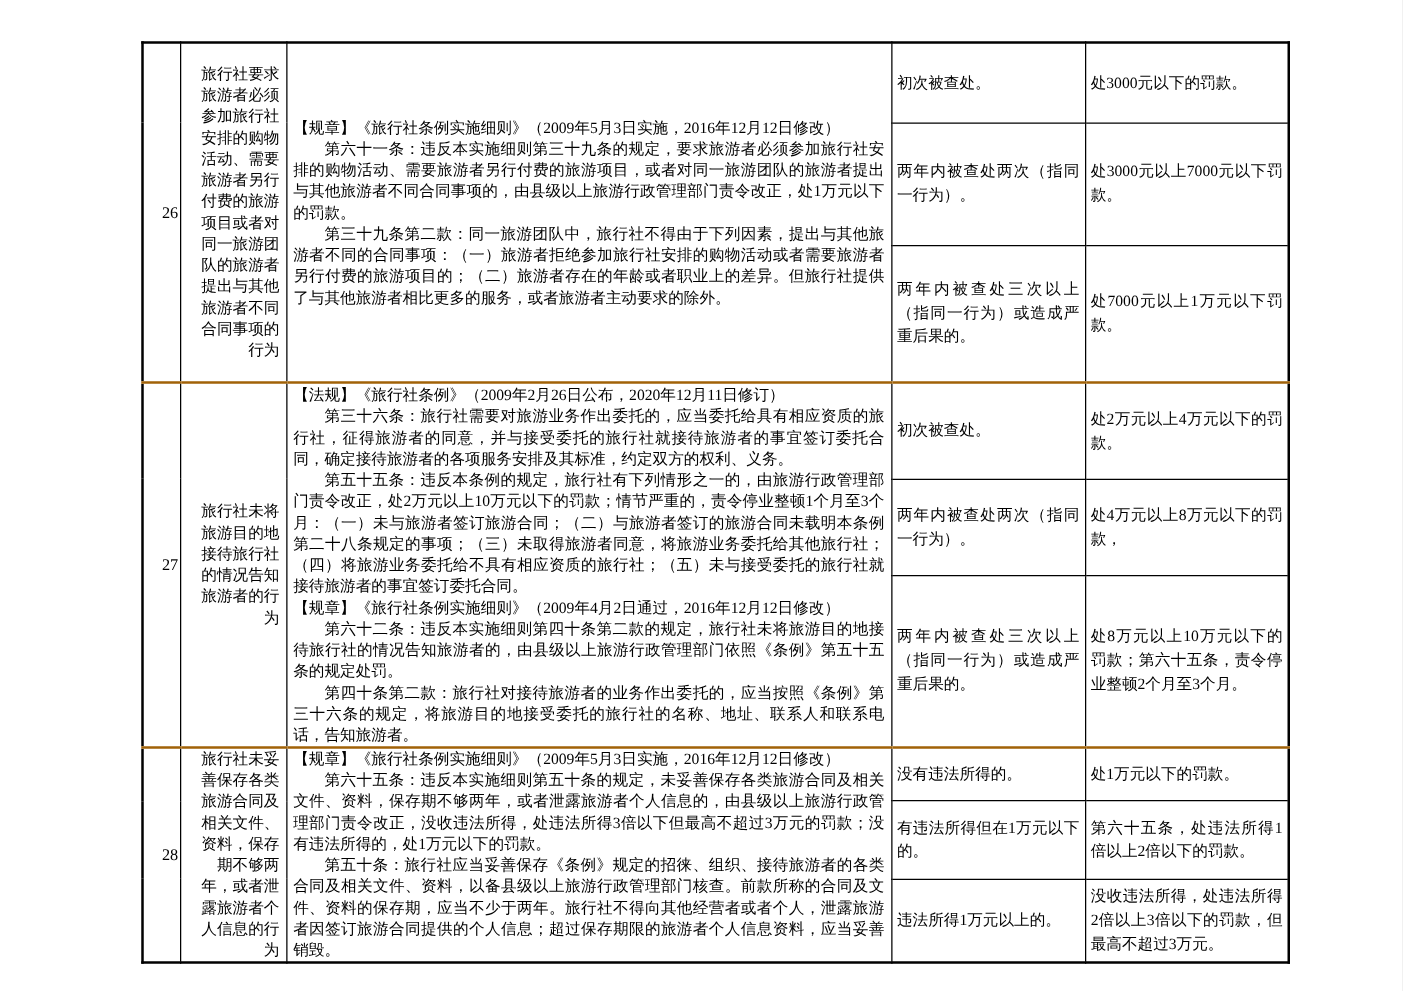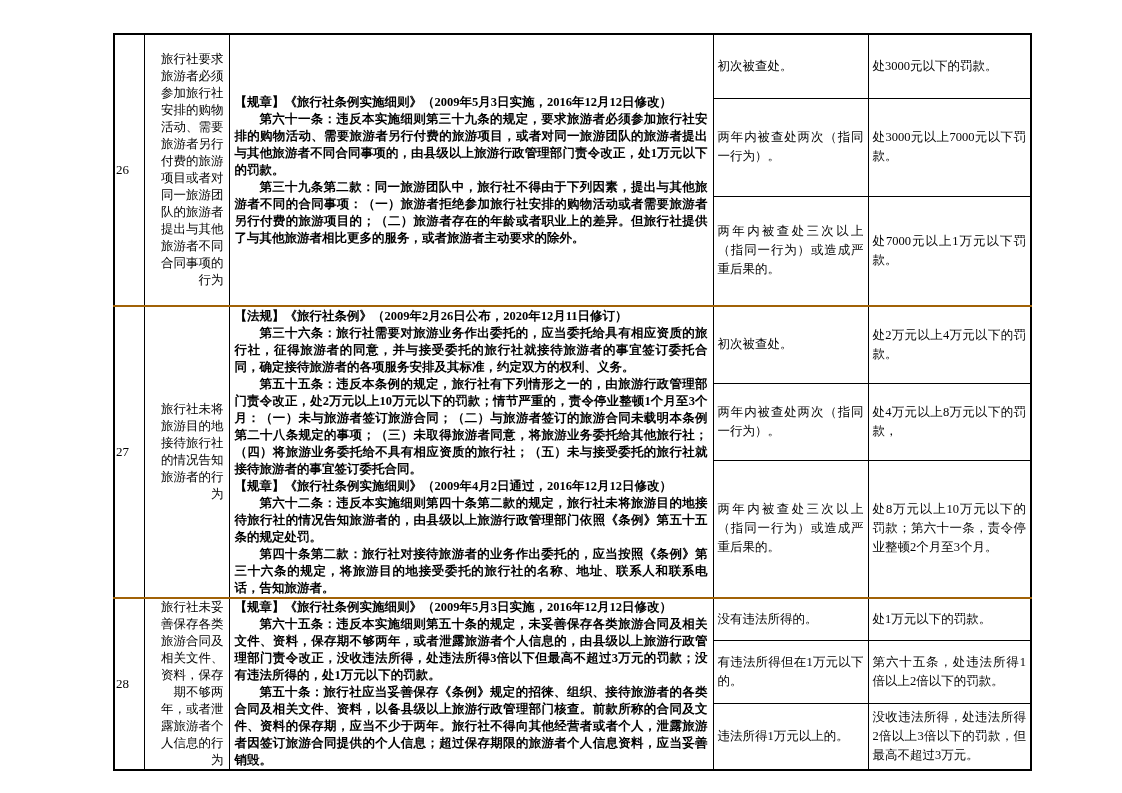--- a/index.html
+++ b/index.html
@@ -21,37 +21,37 @@
     width: 917px;
     border: 2px solid #000;
   }
   table.penalty-table td {
     border: 1px solid #000;
     vertical-align: middle;
     overflow: hidden;
   }
   tr.group-start td { border-top: 2px solid #a16207; }
   td.num {
-    text-align: left;
+    text-align: right;
     font-size: 13px;
   }
   td.behavior {
     text-align: right;
     padding: 0 5px;
     font-size: 12.5px;
     line-height: 17px;
   }
   td.legal {
     padding: 0 5px;
     font-size: 12.5px;
     line-height: 17px;
     text-align: justify;
     text-justify: inter-character;
   }
-  td.legal .para { margin: 0; font-weight: bold; }
+  td.legal .para { margin: 0; }
   td.legal .para.indent { text-indent: 2em; }
   td.circ, td.pen {
     padding: 2px 4px;
     font-size: 12.5px;
     line-height: 19px;
     text-align: justify;
     text-justify: inter-character;
   }
 </style>
 </head>
@@ -101,21 +101,21 @@
       </td>
       <td class="circ">初次被查处。</td>
       <td class="pen">处2万元以上4万元以下的罚款。</td>
     </tr>
     <tr style="height:77px">
       <td class="circ">两年内被查处两次（指同一行为）。</td>
       <td class="pen">处4万元以上8万元以下的罚款，</td>
     </tr>
     <tr style="height:138px">
       <td class="circ">两年内被查处三次以上（指同一行为）或造成严重后果的。</td>
-      <td class="pen">处8万元以上10万元以下的罚款；第六十一条，责令停业整顿2个月至3个月。</td>
+      <td class="pen">处8万元以上10万元以下的罚款；第六十五条，责令停业整顿2个月至3个月。</td>
     </tr>
 
     <tr class="group-start" style="height:40px">
       <td class="num" rowspan="3">28</td>
       <td class="behavior" rowspan="3">旅行社未妥善保存各类旅游合同及相关文件、资料，保存期不够两年，或者泄露旅游者个人信息的行为</td>
       <td class="legal" rowspan="3">
         <div class="para">【规章】《旅行社条例实施细则》（2009年5月3日实施，2016年12月12日修改）</div>
         <div class="para indent">第六十五条：违反本实施细则第五十条的规定，未妥善保存各类旅游合同及相关文件、资料，保存期不够两年，或者泄露旅游者个人信息的，由县级以上旅游行政管理部门责令改正，没收违法所得，处违法所得3倍以下但最高不超过3万元的罚款；没有违法所得的，处1万元以下的罚款。</div>
         <div class="para indent">第五十条：旅行社应当妥善保存《条例》规定的招徕、组织、接待旅游者的各类合同及相关文件、资料，以备县级以上旅游行政管理部门核查。前款所称的合同及文件、资料的保存期，应当不少于两年。旅行社不得向其他经营者或者个人，泄露旅游者因签订旅游合同提供的个人信息；超过保存期限的旅游者个人信息资料，应当妥善销毁。</div>
       </td>

